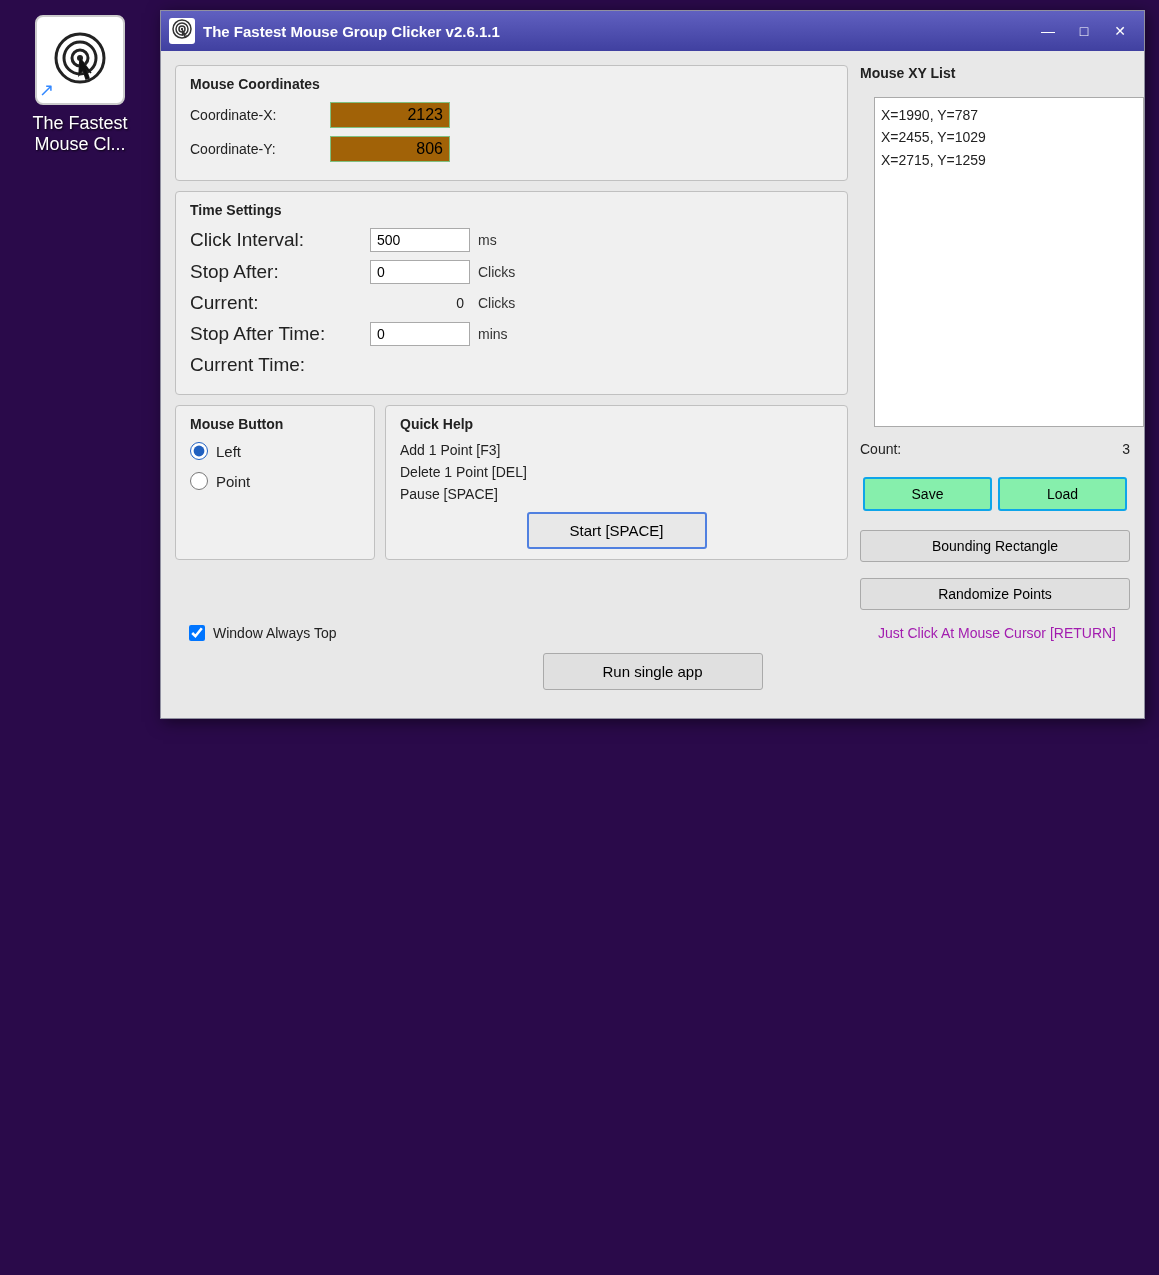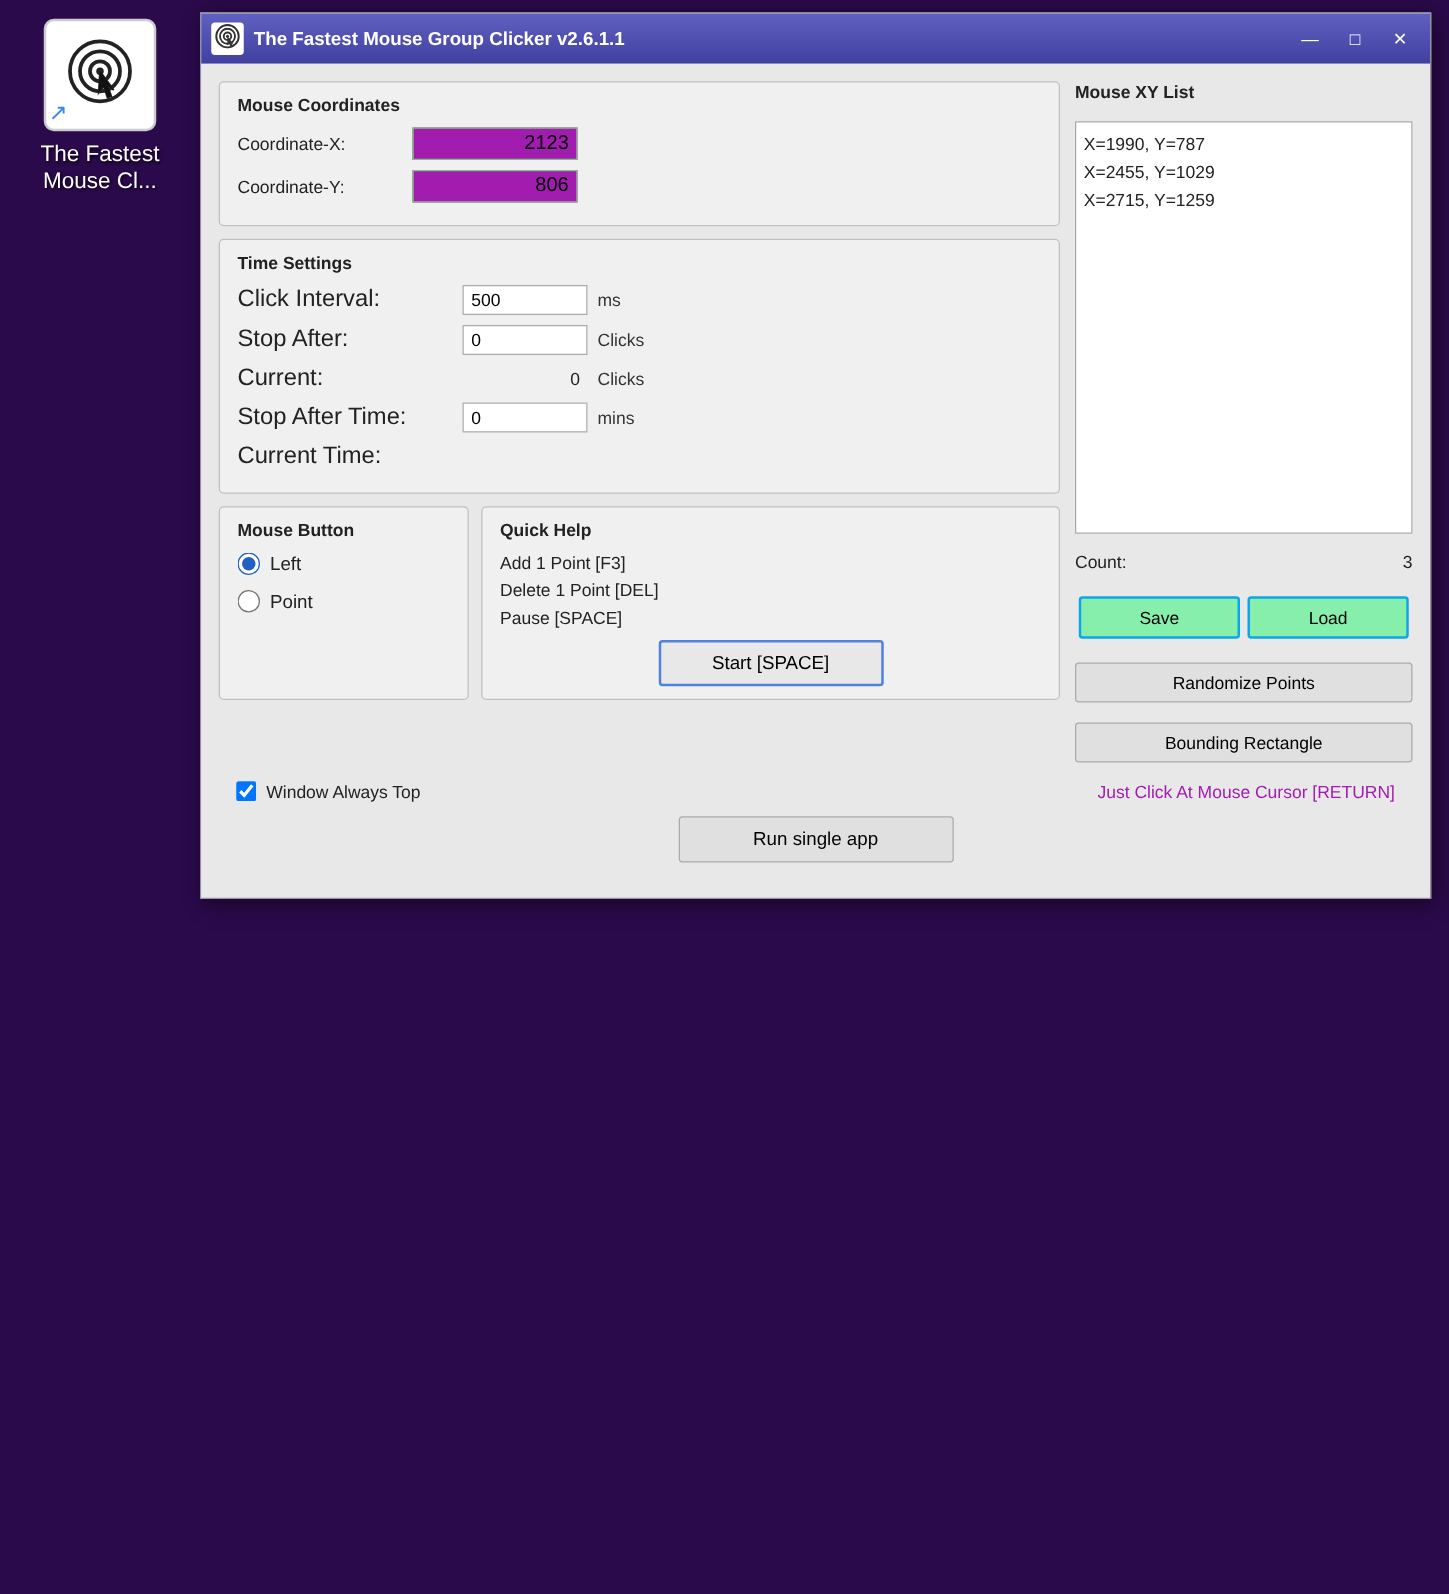--- a/index.html
+++ b/index.html
@@ -141,22 +141,22 @@
       display: flex;
       align-items: center;
       margin-bottom: 8px;
     }
     .coord-label {
       width: 140px;
       font-size: 14px;
       color: #222;
     }
     .coord-input {
-      width: 132px;
-      background: #a21caf;
+      width: 120px;
+      background: #a16207;
       border: 1px solid #80c080;
       text-align: right;
       padding: 3px 6px;
       font-size: 16px;
       font-weight: 500;
       color: #000;
     }
 
     
     .time-row {
@@ -255,20 +255,21 @@
       background: white;
       border: 1px solid #aaa;
       width: 100%;
       height: 330px;
       padding: 6px;
       font-size: 14px;
       color: #222;
       line-height: 1.6;
       overflow-y: auto;
       white-space: pre;
+      margin-left: 14px;
     }
 
     .count-row {
       display: flex;
       justify-content: space-between;
       align-items: center;
       font-size: 14px;
       color: #222;
       padding: 4px 0;
     }
@@ -489,22 +490,22 @@
 
         <div class="count-row">
           <span>Count:</span>
           <span>3</span>
         </div>
 
         <div class="btn-row">
           <button class="action-btn">Save</button>
           <button class="action-btn">Load</button>
         </div>
+        <button class="full-btn">Bounding Rectangle</button>
         <button class="full-btn">Randomize Points</button>
-        <button class="full-btn">Bounding Rectangle</button>
       </div>
 
     </div>
 
     <div class="bottom-bar">
       <label class="checkbox-label">
         <input type="checkbox" checked="" style="">
         <span>Window Always Top</span>
       </label>
       <span class="bottom-bar-right">Just Click At Mouse Cursor [RETURN]</span>

